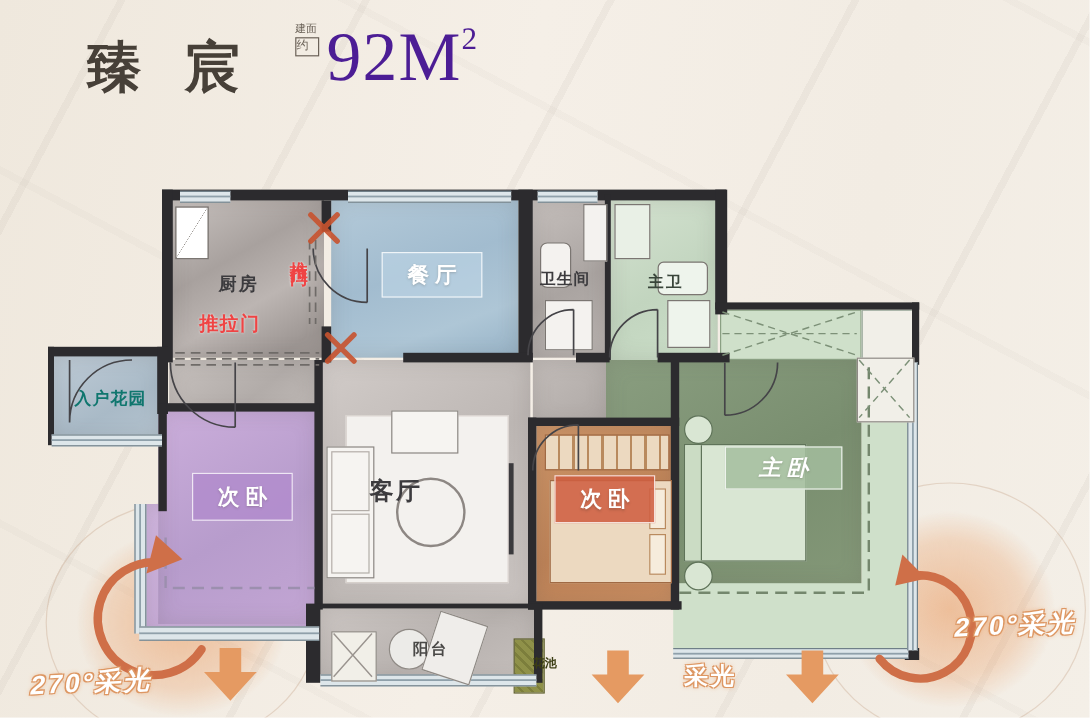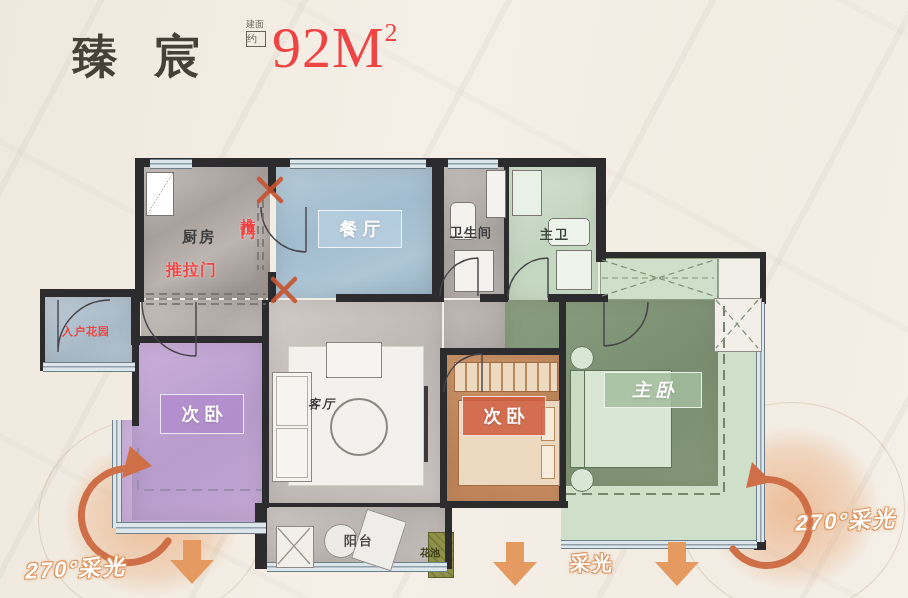--- a/index.html
+++ b/index.html
@@ -20,21 +20,21 @@
   
   .title{
     left:72px;top:26px;font-family:"Liberation Serif",serif;
     font-size:46px;font-weight:700;color:#474038;letter-spacing:36px;white-space:nowrap;
   }
   .area-note{left:246px;top:19px;width:20px;color:#6b6258;text-align:left;}
   .area-note .l1{font-size:9px;line-height:10px;}
   .area-note .l2{font-size:10px;line-height:14px;border:1px solid #6b6258;margin-top:2px;}
   .area{
     left:272px;top:14px;font-family:"Liberation Serif",serif;
-    font-size:58px;font-weight:400;color:#ef4444;letter-spacing:1px;
+    font-size:58px;font-weight:400;color:#4c1d95;letter-spacing:1px;
   }
   .area sup{font-size:26px;vertical-align:26px;}
   
   .fill{box-shadow:inset 0 0 18px rgba(90,85,80,.18);}
   .kitchen{left:143px;top:166px;width:127px;height:132px;
     background:linear-gradient(150deg,#c9c3c0,#a8a19e 38%,#bcb5b2 62%,#9d9693 88%);}
   .dining{left:276px;top:166px;width:156px;height:132px;
     background:linear-gradient(160deg,#b4cad9,#a2bccf 45%,#aec6d6 75%,#97b3c7);}
   .bathroom{left:444px;top:166px;width:60px;height:132px;
     background:linear-gradient(150deg,#c6c0bd,#aaa4a1 55%,#b9b3b0);}
@@ -98,24 +98,24 @@
     border:1px solid rgba(255,255,255,.78);letter-spacing:5px;text-indent:5px;font-size:18px;
     text-shadow:0 1px 2px rgba(60,50,40,.25);}
   .tag-dining{left:318px;top:210px;width:82px;height:36px;background:rgba(190,214,230,.6);}
   .tag-purple{left:160px;top:394px;width:82px;height:38px;background:rgba(178,140,205,.85);}
   .tag-orange{left:462px;top:396px;width:82px;height:38px;background:rgba(207,95,65,.88);}
   .tag-master{left:604px;top:372px;width:96px;height:34px;background:rgba(163,189,158,.85);font-style:italic;}
   .plain{color:#3c3b3e;font-weight:700;letter-spacing:2px;}
   .lbl-kitchen{left:182px;top:228px;font-size:15px;}
   .lbl-bath{left:450px;top:224px;font-size:13px;letter-spacing:1px;}
   .lbl-mbath{left:540px;top:226px;font-size:13px;color:#39453a;}
-  .lbl-garden{left:62px;top:324px;font-size:11px;letter-spacing:1px;color:#ef4444;}
-  .lbl-living{left:308px;top:396px;font-size:12px;font-style:italic;}
+  .lbl-garden{left:62px;top:324px;font-size:14px;letter-spacing:1px;color:#0f766e;}
+  .lbl-living{left:308px;top:396px;font-size:20px;}
   .lbl-balcony{left:344px;top:532px;font-size:13px;color:#4a4947;}
-  .lbl-flower{left:420px;top:546px;font-size:10px;color:#3c3e15;letter-spacing:0;font-weight:700;}
+  .lbl-flower{left:444px;top:546px;font-size:10px;color:#3c3e15;letter-spacing:0;font-weight:700;}
   .slide{color:#ef4444;font-weight:700;text-shadow:0 0 2px rgba(255,255,255,.8);}
   .slide-h{left:166px;top:260px;font-size:16px;letter-spacing:1px;}
   .slide-v{left:238px;top:206px;font-size:15px;writing-mode:vertical-rl;letter-spacing:2px;}
   .glow{border-radius:50%;border:1px solid rgba(190,150,120,.30);
     background:radial-gradient(closest-side,rgba(233,152,93,.55),rgba(233,152,93,.28) 55%,rgba(233,152,93,0) 78%);}
   .daylight{color:#fff;font-weight:700;letter-spacing:2px;white-space:nowrap;
     text-shadow:1px 1px 0 #dd9763,-1px -1px 0 #dd9763,1px -1px 0 #dd9763,-1px 1px 0 #dd9763,0 0 4px #e8a572;}
   .dl-left{left:26px;top:554px;font-size:22px;transform:skewX(-12deg) rotate(-3deg);}
   .dl-right{left:796px;top:506px;font-size:22px;transform:skewX(-12deg) rotate(-3deg);}
   .dl-center{left:570px;top:550px;font-size:20px;}

